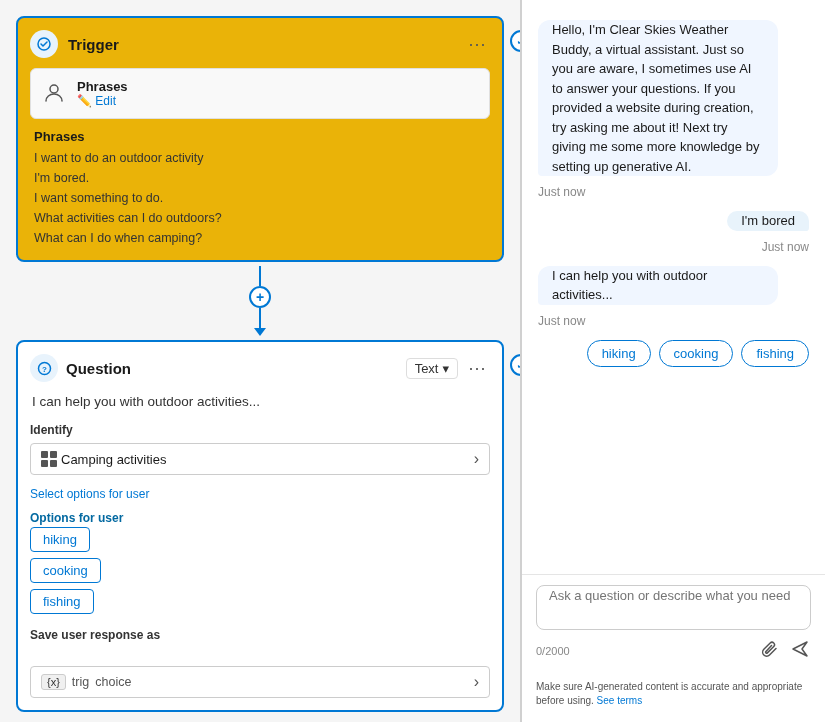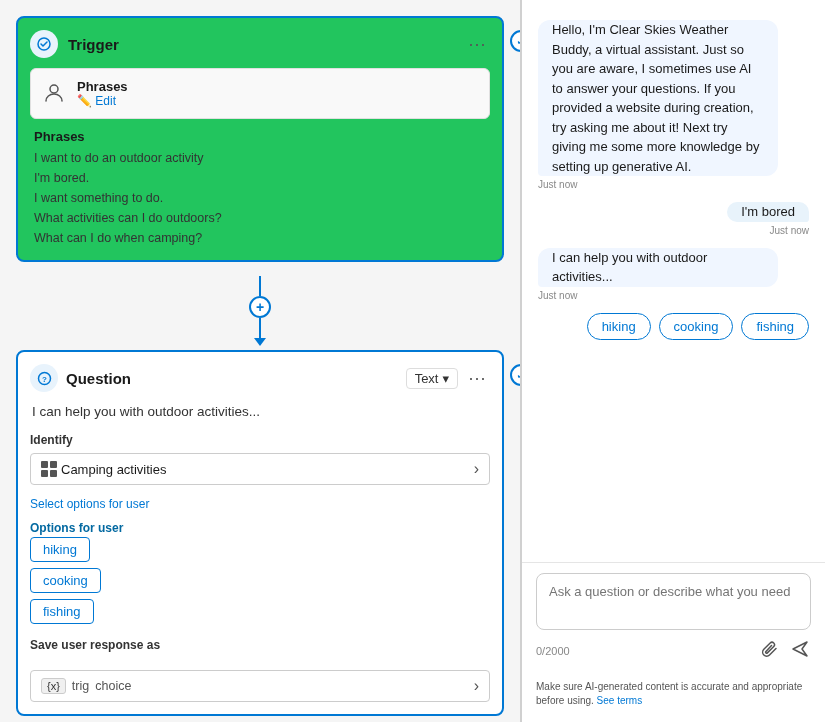--- a/index.html
+++ b/index.html
@@ -17,26 +17,26 @@
       width: 520px;
       height: 722px;
       background: #f5f5f5;
       overflow-y: auto;
       padding: 16px 16px 16px 16px;
       position: relative;
     }
 
     
     .card {
-      background: #22c55e;
+      background: #eab308;
       border: 2px solid #0078d4;
       border-radius: 8px;
       padding: 12px;
       position: relative;
-      margin-bottom: 10px;
+      margin-bottom: 0;
     }
 
     .card-header {
       display: flex;
       align-items: center;
       justify-content: space-between;
       margin-bottom: 10px;
     }
 
     .card-header-left {
@@ -321,21 +321,21 @@
       padding: 4px 12px;
       font-size: 13px;
       width: fit-content;
       cursor: pointer;
     }
 
     .save-response-label {
       font-size: 12px;
       font-weight: 600;
       color: #333;
-      margin-bottom: 18px;
+      margin-bottom: 24px;
     }
 
     .save-response-row {
       display: flex;
       align-items: center;
       justify-content: space-between;
       border: 1px solid #ccc;
       border-radius: 4px;
       padding: 6px 10px;
       cursor: pointer;
@@ -404,23 +404,23 @@
     }
 
     .chat-bubble.user {
       background: #e8f3fb;
       color: #1a1a1a;
       align-self: flex-end;
       border-bottom-right-radius: 4px;
     }
 
     .chat-timestamp {
-      font-size: 10px;
+      font-size: 12px;
       color: #888;
-      margin-top: 3px;
+      margin-top: 9px;
     }
 
     .chat-timestamp.left { align-self: flex-start; }
     .chat-timestamp.right { align-self: flex-end; }
 
     .chat-options-row {
       display: flex;
       gap: 8px;
       flex-wrap: wrap;
       align-self: flex-end;
@@ -437,27 +437,27 @@
     }
 
     .chat-input-area {
       border-top: 1px solid #e5e5e5;
       padding: 10px 14px;
     }
 
     .chat-input-box {
       border: 1px solid #ccc;
       border-radius: 8px;
-      padding: 10px 12px;
+      padding: 2px 12px;
       width: 100%;
       resize: none;
       font-size: 13px;
       color: #737373;
       outline: none;
-      height: 57px;
+      height: 45px;
       font-family: 'Segoe UI', Arial, sans-serif;
     }
 
     .chat-input-footer {
       display: flex;
       justify-content: space-between;
       align-items: center;
       margin-top: 4px;
     }
 

